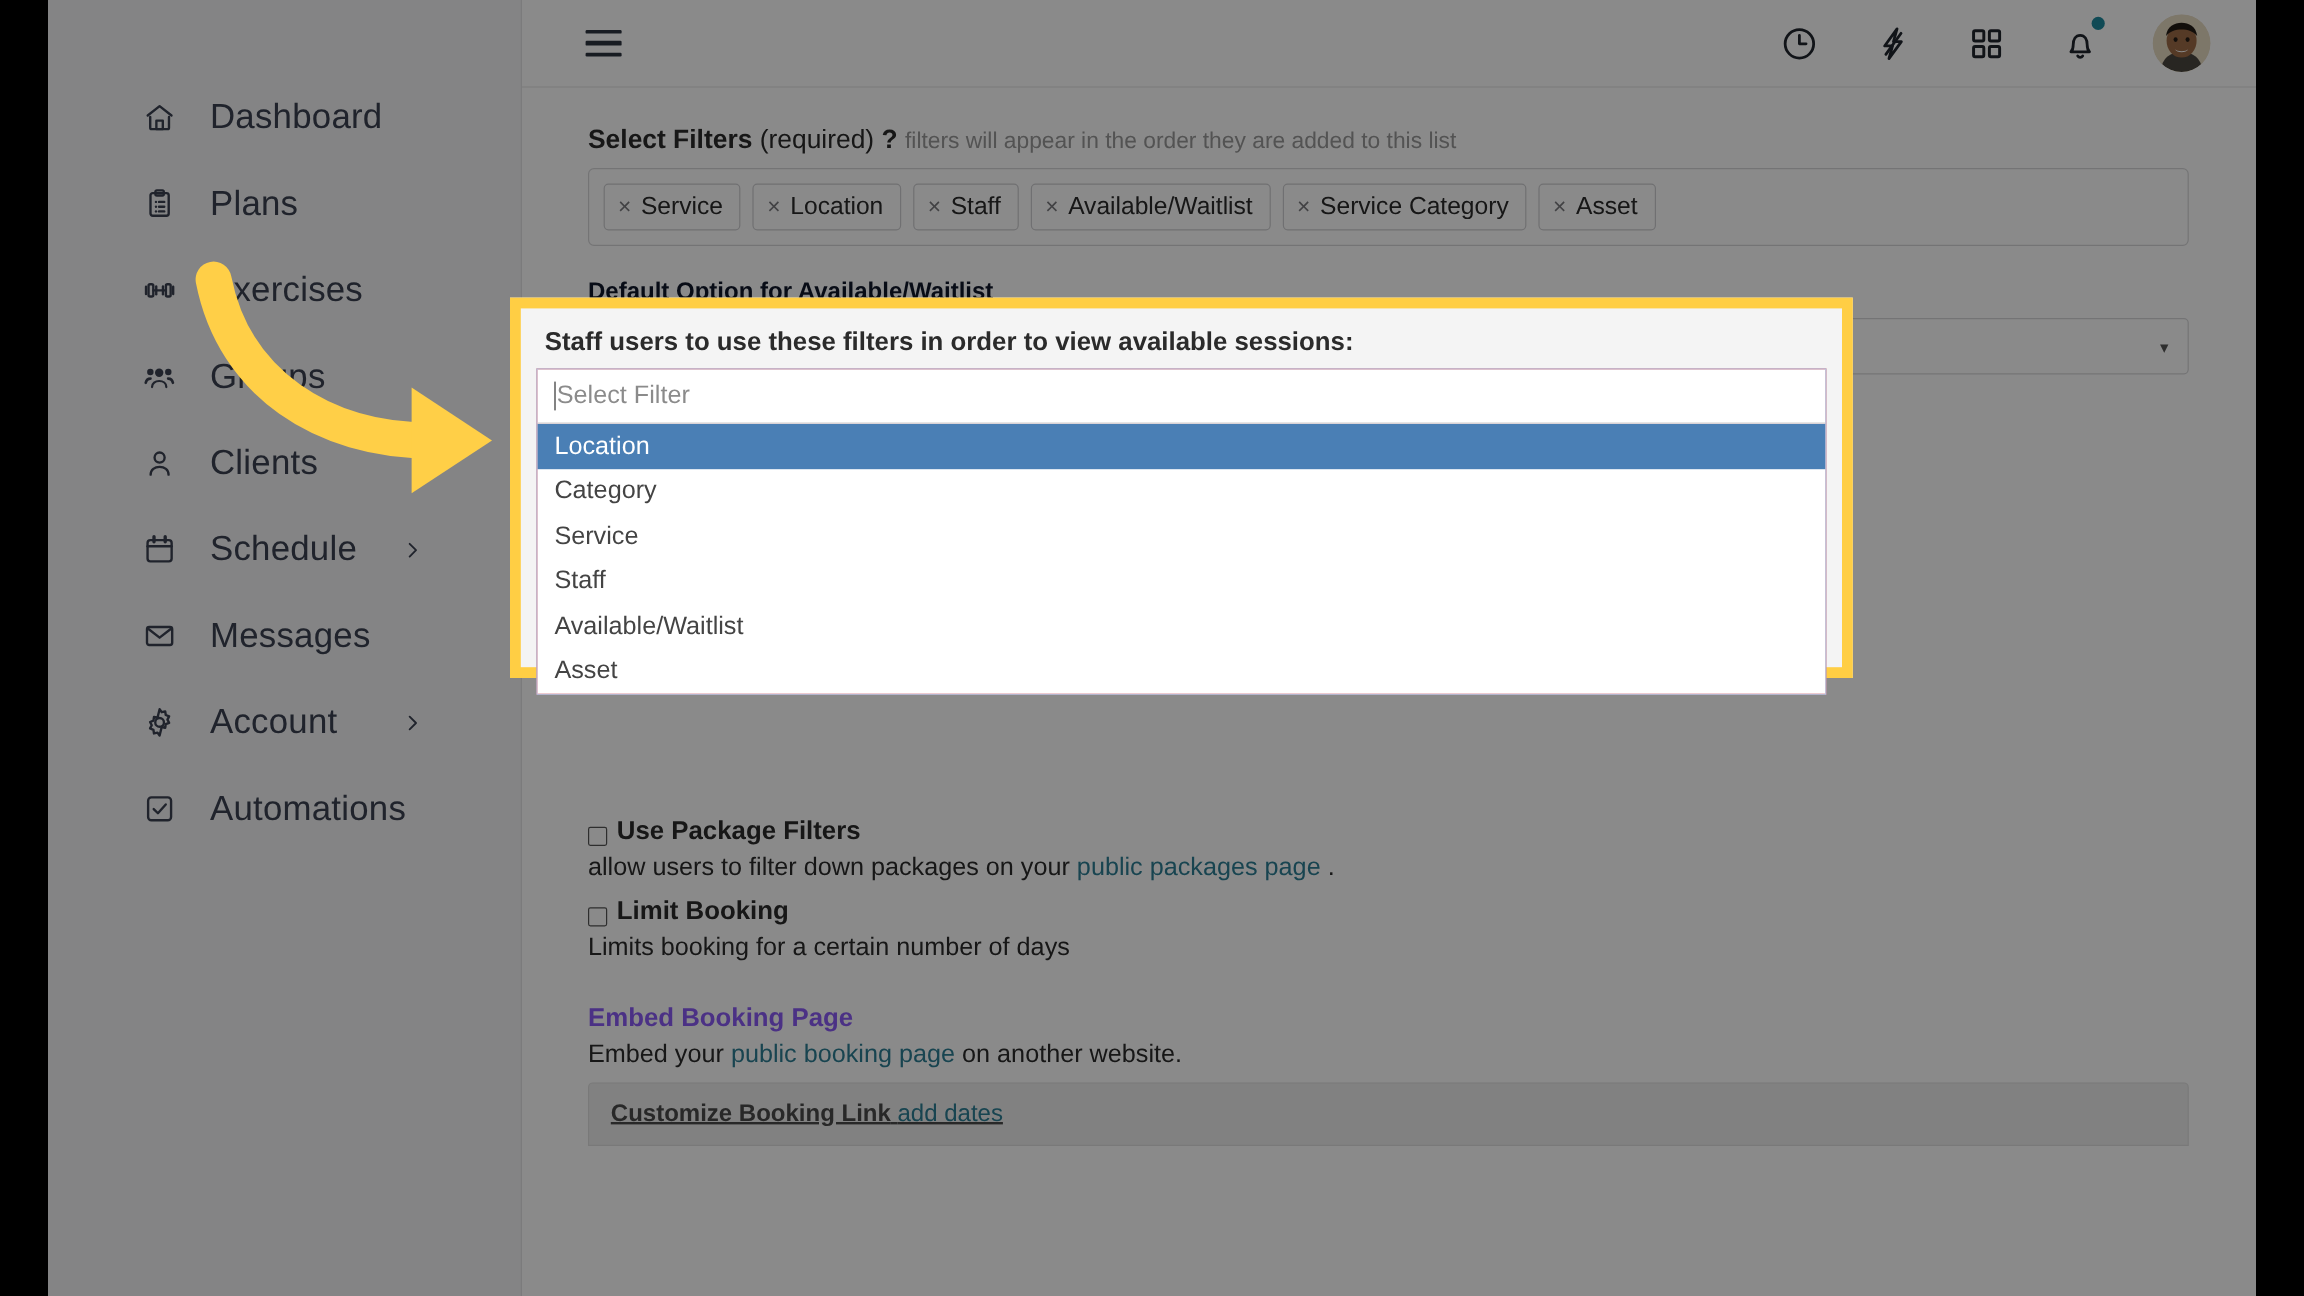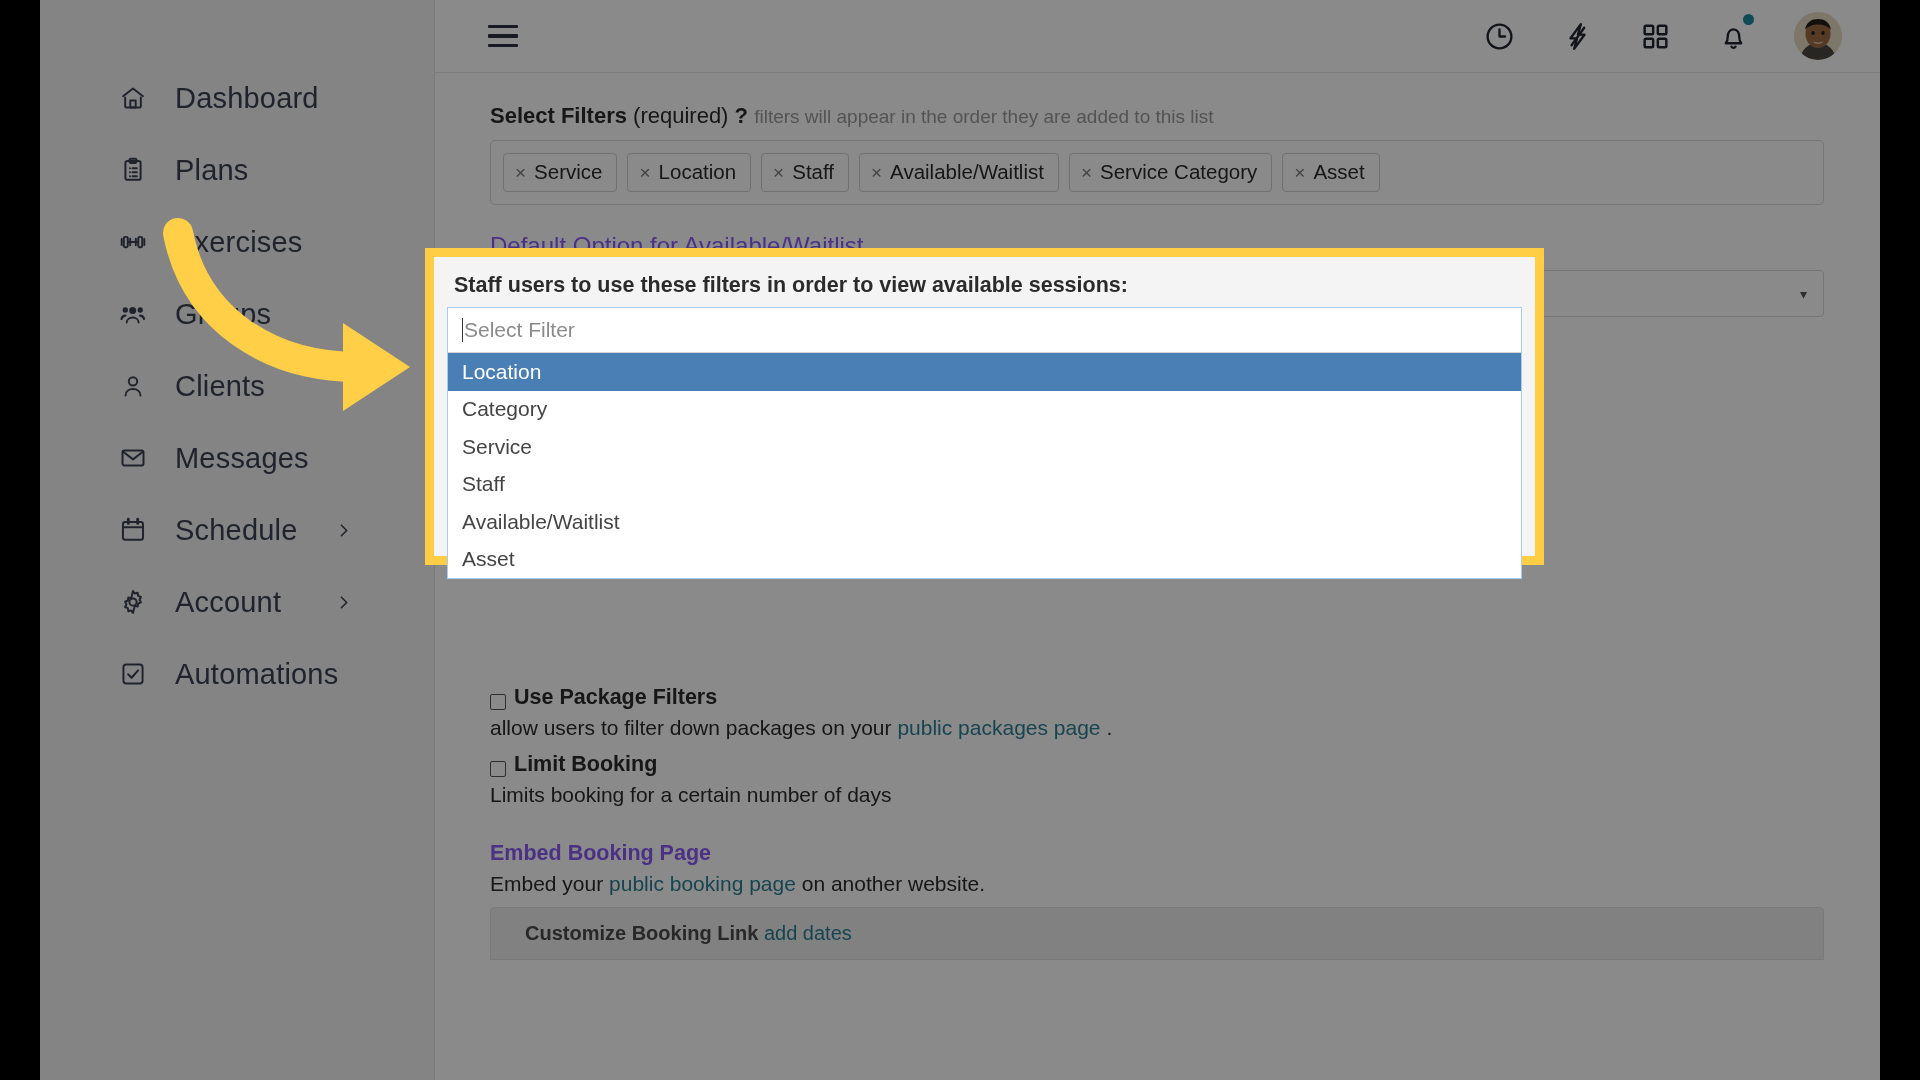--- a/index.html
+++ b/index.html
@@ -169,23 +169,23 @@
     cursor: pointer;
   }
   .chip .x {
     color: #7b7b7f;
     font-size: 19px;
     margin-right: 8px;
     line-height: 1;
   }
 
   .field-label {
-    font-size: 24px;
-    font-weight: normal;
-    color: #8b5cf6;
+    font-size: 20px;
+    font-weight: bold;
+    color: #0f172a;
     margin-top: 27px;
   }
   .select-box {
     margin-top: 10px;
     height: 47px;
     border: 1px solid #d7d7d9;
     border-radius: 4px;
     background: #fff;
     display: flex;
     align-items: center;
@@ -289,24 +289,25 @@
     font-size: 21.5px;
     font-weight: bold;
     color: #8b5cf6;
     margin-top: 34px;
   }
   .embed-bar {
     margin-top: 11px;
     background: #efefef;
     border: 1px solid #e0e0e0;
     border-radius: 4px 4px 0 0;
-    padding: 14px 34px;
+    padding: 14px 18px;
     font-size: 20px;
     font-weight: bold;
     color: #4b4b4b;
+    text-decoration: underline;
   }
   .embed-bar .lnk { font-weight: normal; }
 
   
   .arrow {
     position: absolute;
     left: 120px; top: 215px;
     width: 300px; height: 200px;
     z-index: 70;
     pointer-events: none;
@@ -383,42 +384,42 @@
               <circle cx="12" cy="8" r="3.6"></circle>
               <path d="M5.6 20.2c0-3.5 2.9-5.6 6.4-5.6s6.4 2.1 6.4 5.6"></path>
             </svg>
           </span>
           <span class="nav-label">Clients</span>
         </div>
 
         <div class="nav-item">
           <span class="nav-icon">
             <svg viewBox="0 0 24 24" fill="none" stroke="currentColor" stroke-width="1.7" stroke-linecap="round" stroke-linejoin="round">
-              <rect x="3" y="5.6" width="18" height="12.8" rx="1.6"></rect>
-              <path d="M3.6 6.6 12 13.2l8.4-6.6"></path>
-            </svg>
-          </span>
-          <span class="nav-label">Messages</span>
-        </div>
-
-        <div class="nav-item">
-          <span class="nav-icon">
-            <svg viewBox="0 0 24 24" fill="none" stroke="currentColor" stroke-width="1.7" stroke-linecap="round" stroke-linejoin="round">
               <rect x="3.4" y="5.2" width="17.2" height="15.2" rx="2"></rect>
               <line x1="3.4" y1="9.6" x2="20.6" y2="9.6"></line>
               <line x1="8" y1="2.8" x2="8" y2="6.4" stroke-width="2.4"></line>
               <line x1="16" y1="2.8" x2="16" y2="6.4" stroke-width="2.4"></line>
             </svg>
           </span>
           <span class="nav-label">Schedule</span>
           <span class="nav-chevron">
             <svg viewBox="0 0 24 24" fill="none" stroke="currentColor" stroke-width="2.2" stroke-linecap="round" stroke-linejoin="round">
                 <path d="M9 4.5 16.5 12 9 19.5"></path>
               </svg>
           </span>
+        </div>
+
+        <div class="nav-item">
+          <span class="nav-icon">
+            <svg viewBox="0 0 24 24" fill="none" stroke="currentColor" stroke-width="1.7" stroke-linecap="round" stroke-linejoin="round">
+              <rect x="3" y="5.6" width="18" height="12.8" rx="1.6"></rect>
+              <path d="M3.6 6.6 12 13.2l8.4-6.6"></path>
+            </svg>
+          </span>
+          <span class="nav-label">Messages</span>
         </div>
 
         <div class="nav-item">
           <span class="nav-icon">
             <svg viewBox="0 0 24 24" fill="none" stroke="currentColor" stroke-width="1.7" stroke-linecap="round" stroke-linejoin="round">
               <circle cx="12" cy="12" r="3.1"></circle>
               <path d="M12 2.6l1.5 2.1 2.5-.6.4 2.6 2.4 1-1.2 2.3 1.2 2.3-2.4 1-.4 2.6-2.5-.6L12 21.4l-1.5-2.1-2.5.6-.4-2.6-2.4-1 1.2-2.3-1.2-2.3 2.4-1 .4-2.6 2.5.6z"></path>
             </svg>
           </span>
           <span class="nav-label">Account</span>

